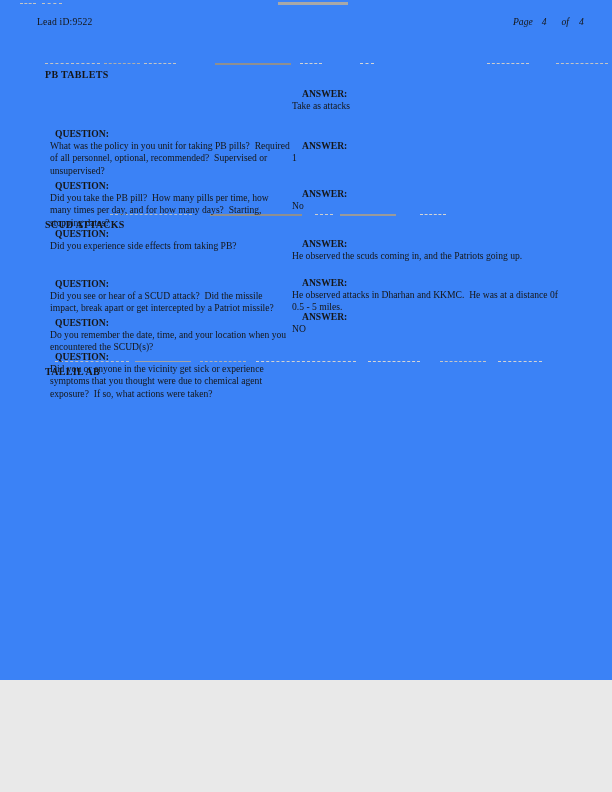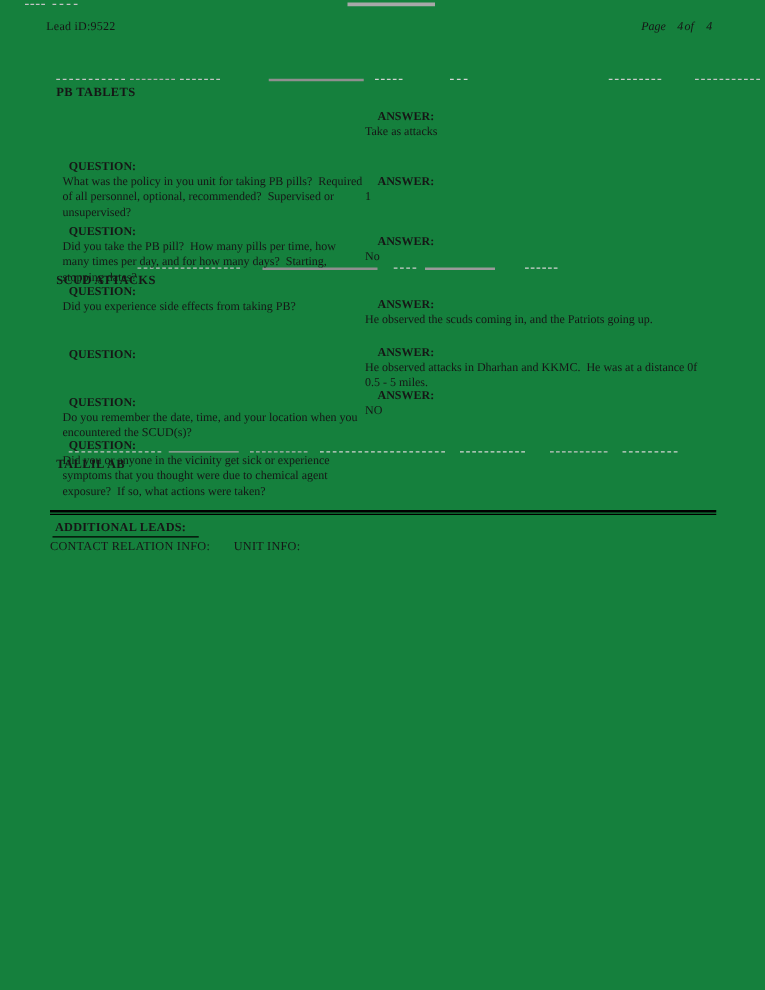--- a/index.html
+++ b/index.html
@@ -1,30 +1,30 @@
 <!DOCTYPE html>
 <html><head>
 <meta charset="utf-8">
 <style>
   html,body{margin:0;padding:0;background:#e9e9e9;}
   .page{
     position:relative;
-    width:612px;height:792px;
+    width:612px;height:680px;
     margin:0 auto;
-    background:#15803d;
+    background:#3b82f6;
     font-family:"Liberation Serif","DejaVu Serif",serif;
     color:#161616;
     overflow:hidden;
   }
   
   .hdr-left{position:absolute;left:37px;top:16px;font-size:9.6px;letter-spacing:.2px;}
   .hdr-right{position:absolute;left:513px;top:16px;font-size:9.6px;white-space:nowrap;}
   .hdr-right span{display:inline-block;font-style:italic;}
   .hdr-right .gap-a{margin-left:9px;}
-  .hdr-right .gap-b{margin-left:1px;}
+  .hdr-right .gap-b{margin-left:15px;}
   .hdr-right .gap-c{margin-left:10px;}
   
   .artifact{position:absolute;left:0;width:612px;height:4px;}
   .artifact .seg{position:absolute;top:1px;height:0;border-top:1px solid #c4c4c4;}
   .artifact .seg.dash{border-top-style:dashed;}
   .artifact .seg.dark{border-top-width:2px;border-top-color:#8f8f8f;}
   .artifact .seg.bar{border:0;height:3px;background:#a8a8a8;top:0;}
   .a-top{top:2px;}
   .a-pb{top:62px;}
   .a-scud{top:213px;}
@@ -133,20 +133,21 @@
       <div class="qa-label">ANSWER:</div>
       <div class="qa-text">No</div>
     </div>
   </div>
 
   <div class="sec-title t-scud">SCUD ATTACKS</div>
 
   <div class="qa-row r4">
     <div class="q-col">
       <div class="qa-label">QUESTION:</div>
+      <div class="qa-text">Did you see or hear of a SCUD attack?  Did the missile impact, break apart or get intercepted by a Patriot missile?</div>
     </div>
     <div class="a-col">
       <div class="qa-label">ANSWER:</div>
       <div class="qa-text">He observed the scuds coming in, and the Patriots going up.</div>
     </div>
   </div>
 
   <div class="qa-row r5">
     <div class="q-col">
       <div class="qa-label">QUESTION:</div>
@@ -164,25 +165,14 @@
       <div class="qa-text">Did you or anyone in the vicinity get sick or experience symptoms that you thought were due to chemical agent exposure?  If so, what actions were taken?</div>
     </div>
     <div class="a-col">
       <div class="qa-label">ANSWER:</div>
       <div class="qa-text">NO</div>
     </div>
   </div>
 
   <div class="sec-title t-tallil">TALLIL AB</div>
 
-  <div class="footer">
-    <div class="rule-thick"></div>
-    <div class="rule-thin"></div>
-    <div>
-      <span class="leads-label">ADDITIONAL LEADS:</span>
-    </div>
-    <div class="info-line">
-      <span class="contact-label">CONTACT RELATION INFO:</span>
-      <span class="unit-label">UNIT INFO:</span>
-    </div>
-  </div>
 
 </div>
 
 </body></html>

